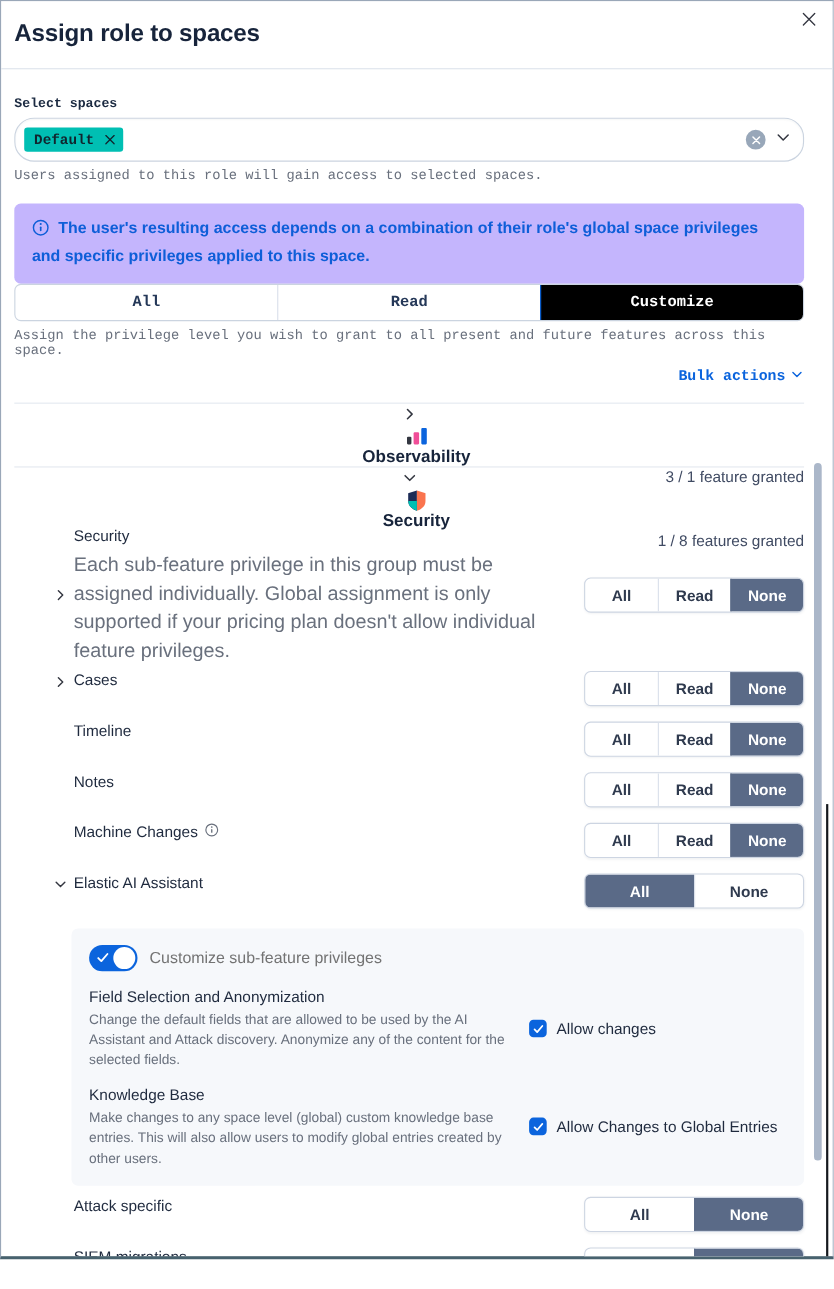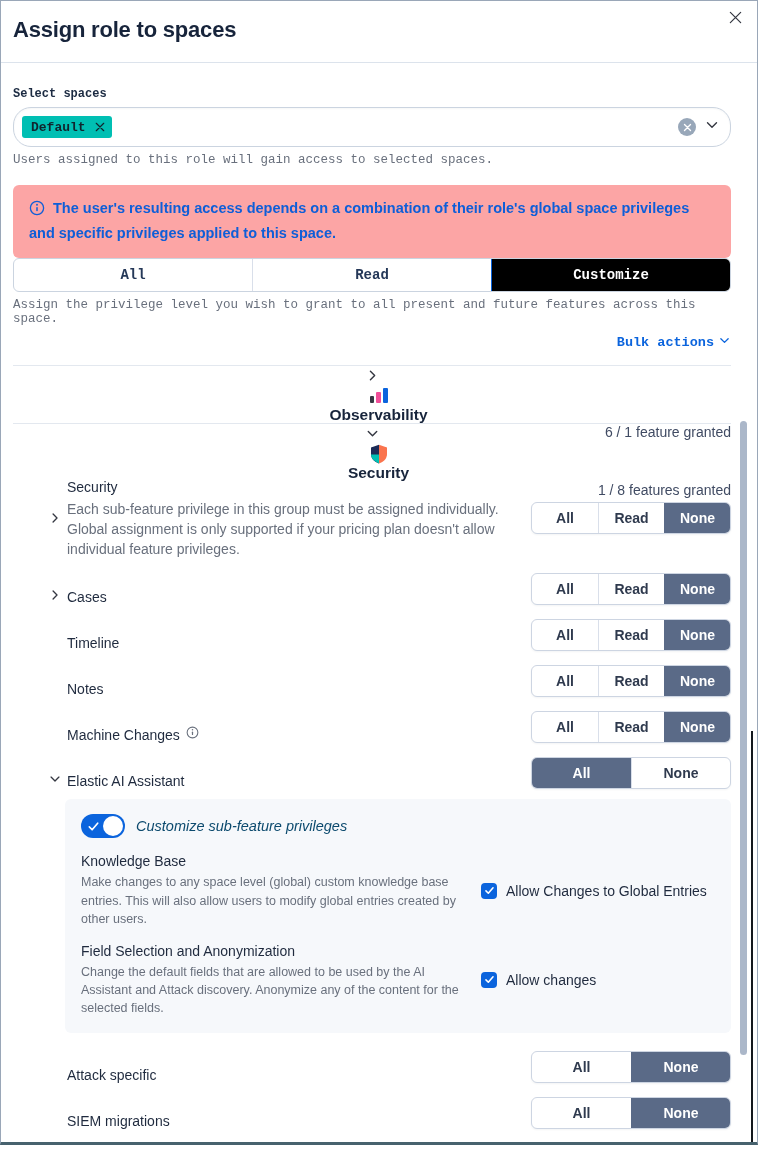--- a/index.html
+++ b/index.html
@@ -25,21 +25,21 @@
     box-shadow:inset 0 1px 2px rgba(30,40,60,0.04); cursor:text; }
   .tag { display:inline-flex; align-items:center; gap:6px; background:#00BFB3; color:#10252E;
     font-size:13px; font-weight:600; padding:3px 4px 3px 9px; border-radius:3px; cursor:pointer; }
   .tag-x { display:flex; align-items:center; justify-content:center; width:16px; height:16px; cursor:pointer; }
   .cb-right { margin-left:auto; display:flex; align-items:center; gap:8px; }
   .clear-circle { width:18px; height:18px; border-radius:50%; background:#98A7B9;
     display:flex; align-items:center; justify-content:center; cursor:pointer; }
   .help-text { font-size:12.5px; color:#69707D; margin-top:6px; }
 
   
-  .callout { margin:18px 26px 0 12px; background:#fca5a5; border-radius:6px;
+  .callout { margin:18px 26px 0 12px; background:#c4b5fd; border-radius:6px;
     padding:13px 16px; font-size:14.5px; font-weight:600; color:#0E5ED8; line-height:1.5; }
   .callout .ico { display:inline-block; vertical-align:-3px; margin-right:8px; }
 
   
   .bgroup-lg { display:flex; height:34px; border:1px solid #CBD4E0; border-radius:6px;
     overflow:hidden; background:#fff; }
   .bgroup-lg .opt { flex:1; display:flex; align-items:center; justify-content:center;
     font-size:14px; font-weight:600; color:#253858; border-left:1px solid #D9DFEA; cursor:pointer; }
   .bgroup-lg .opt:first-child { border-left:none; }
   .bgroup-lg .opt.sel { background:#000000; color:#fff; border-left-color:#0B64DD; }
@@ -52,47 +52,47 @@
   
   .acc-row { display:flex; align-items:center; height:57px; padding:0 26px 0 12px; cursor:pointer;flex-direction:column; }
   .chev-btn { width:20px; height:20px; display:flex; align-items:center; justify-content:center;
     background:none; border:none; cursor:pointer; flex:none; }
   .cat-logo { width:20px; height:20px; margin-left:13px; flex:none; }
   .cat-title { font-size:15.5px; font-weight:700; color:#17243B; margin-left:13px; }
   .granted { margin-left:auto; font-size:14px; color:#404B63; }
 
   
   .features { padding:0 26px 10px 12px; }
-  .feat-row { display:flex; align-items:flex-end; min-height:40px; margin-top:6px; }
+  .feat-row { display:flex; align-items:flex-start; min-height:40px; margin-top:6px; }
   .feat-indent { width:30px; flex:none; }
   .chev-slot { width:24px; flex:none; display:flex; justify-content:center; }
   .feat-label { font-size:14px; color:#1F2A3E; }
   .feat-body { width:452px; }
-  .feat-desc { font-size:14px; color:#69707D; line-height:1.45; margin-top:3px; }
+  .feat-desc { font-size:18px; color:#69707D; line-height:1.45; margin-top:3px; }
   .spacer { flex:1; }
   .ml-info { margin-left:6px; vertical-align:3px; cursor:pointer; }
 
   .bgroup { display:flex; height:32px; border:1px solid #CDD5E2; border-radius:6px;
     overflow:hidden; background:#fff; flex:none; box-shadow:0 1px 2px rgba(20,30,50,0.05); }
   .bgroup .opt { display:flex; align-items:center; justify-content:center; font-size:14px;
     font-weight:600; color:#2F3A4E; border-left:1px solid #D9DFEA; cursor:pointer; }
   .bgroup .opt:first-child { border-left:none; }
   .bgroup .opt.sel { background:#5A6A87; color:#fff; border-left-color:#5A6A87; }
   .bgroup.w3 .opt { width:66px; }
   .bgroup.w2 .opt { width:99px; }
 
   
   .subpanel { margin:10px 0 4px 52px; background:#F6F8FB; border-radius:6px; padding:15px 16px 16px; }
   .toggle-row { display:flex; align-items:center; gap:11px; }
   .toggle { position:relative; width:44px; height:24px; background:#0B64DD; border-radius:12px;
     flex:none; cursor:pointer; }
   .toggle .knob { position:absolute; top:2px; right:2px; width:20px; height:20px;
     border-radius:50%; background:#fff; }
   .toggle .tick { position:absolute; left:6px; top:5px; }
-  .toggle-label { font-size:14.5px; color:#0c4a6e;font-style:italic; }
+  .toggle-label { font-size:14.5px; color:#737373; }
   .subfeat { display:flex; align-items:center; margin-top:15px; }
   .subfeat-text { width:385px; margin-right:15px; }
   .subfeat-title { font-size:14px; color:#1F2A3E; margin-bottom:4px; }
   .subfeat-desc { font-size:12.5px; color:#69707D; line-height:1.45; }
   .chk-row { display:flex; align-items:center; gap:9px; cursor:pointer; }
   .checkbox { width:16px; height:16px; border-radius:4px; background:#0B64DD; flex:none;
     display:flex; align-items:center; justify-content:center; }
   .chk-label { font-size:14px; color:#1F2A3E; }
 
   
@@ -182,21 +182,21 @@
         </svg>
     </button>
     <span class="cat-logo">
       <svg width="20" height="20" viewBox="0 0 20 20">
         <rect x="1" y="10" width="4" height="7" rx="1" fill="#343741"></rect>
         <rect x="7" y="6" width="5" height="11" rx="1" fill="#F04E98"></rect>
         <rect x="14" y="2" width="5" height="15" rx="1" fill="#0B64DD"></rect>
       </svg>
     </span>
     <span class="cat-title">Observability</span>
-    <span class="granted">6 / 1 feature granted</span>
+    <span class="granted">3 / 1 feature granted</span>
   </div>
 
   <hr class="rule" style="margin-top:0">
 
   <div class="acc-row" style="height:54px">
     <button class="chev-btn">
       <svg width="15" height="15" viewBox="0 0 16 16">
           <path d="M3.5 5.8 L8 10.3 L12.5 5.8" fill="none" stroke="#343741" stroke-width="1.5" stroke-linecap="round" stroke-linejoin="round"></path>
         </svg>
     </button>
@@ -327,47 +327,47 @@
                 <path d="M2.5 7.5 L5.5 10.5 L11.5 3.5" fill="none" stroke="#fff" stroke-width="1.8" stroke-linecap="round" stroke-linejoin="round"></path>
               </svg>
           </span>
           <span class="knob"></span>
         </span>
         <span class="toggle-label">Customize sub-feature privileges</span>
       </div>
 
       <div class="subfeat">
         <div class="subfeat-text">
+          <div class="subfeat-title">Field Selection and Anonymization</div>
+          <div class="subfeat-desc">Change the default fields that are allowed to be used by the AI Assistant and Attack discovery. Anonymize any of the content for the selected fields.</div>
+        </div>
+        <div class="chk-row">
+          <span class="checkbox">
+            <svg width="11" height="11" viewBox="0 0 14 14">
+                <path d="M2.5 7.5 L5.5 10.5 L11.5 3.5" fill="none" stroke="#fff" stroke-width="2" stroke-linecap="round" stroke-linejoin="round"></path>
+              </svg>
+          </span>
+          <span class="chk-label">Allow changes</span>
+        </div>
+      </div>
+
+      <div class="subfeat">
+        <div class="subfeat-text">
           <div class="subfeat-title">Knowledge Base</div>
           <div class="subfeat-desc">Make changes to any space level (global) custom knowledge base entries. This will also allow users to modify global entries created by other users.</div>
         </div>
         <div class="chk-row">
           <span class="checkbox">
             <svg width="11" height="11" viewBox="0 0 14 14">
                 <path d="M2.5 7.5 L5.5 10.5 L11.5 3.5" fill="none" stroke="#fff" stroke-width="2" stroke-linecap="round" stroke-linejoin="round"></path>
               </svg>
           </span>
           <span class="chk-label">Allow Changes to Global Entries</span>
         </div>
       </div>
-
-      <div class="subfeat">
-        <div class="subfeat-text">
-          <div class="subfeat-title">Field Selection and Anonymization</div>
-          <div class="subfeat-desc">Change the default fields that are allowed to be used by the AI Assistant and Attack discovery. Anonymize any of the content for the selected fields.</div>
-        </div>
-        <div class="chk-row">
-          <span class="checkbox">
-            <svg width="11" height="11" viewBox="0 0 14 14">
-                <path d="M2.5 7.5 L5.5 10.5 L11.5 3.5" fill="none" stroke="#fff" stroke-width="2" stroke-linecap="round" stroke-linejoin="round"></path>
-              </svg>
-          </span>
-          <span class="chk-label">Allow changes</span>
-        </div>
-      </div>
     </div>
 
     <div class="feat-row" style="margin-top:10px">
       <span class="feat-indent"></span>
         <span class="chev-slot"></span>
       <span class="feat-label">Attack specific</span>
       <span class="spacer"></span>
       <div class="bgroup w2">
         <div class="opt">All</div>
         <div class="opt sel">None</div>

